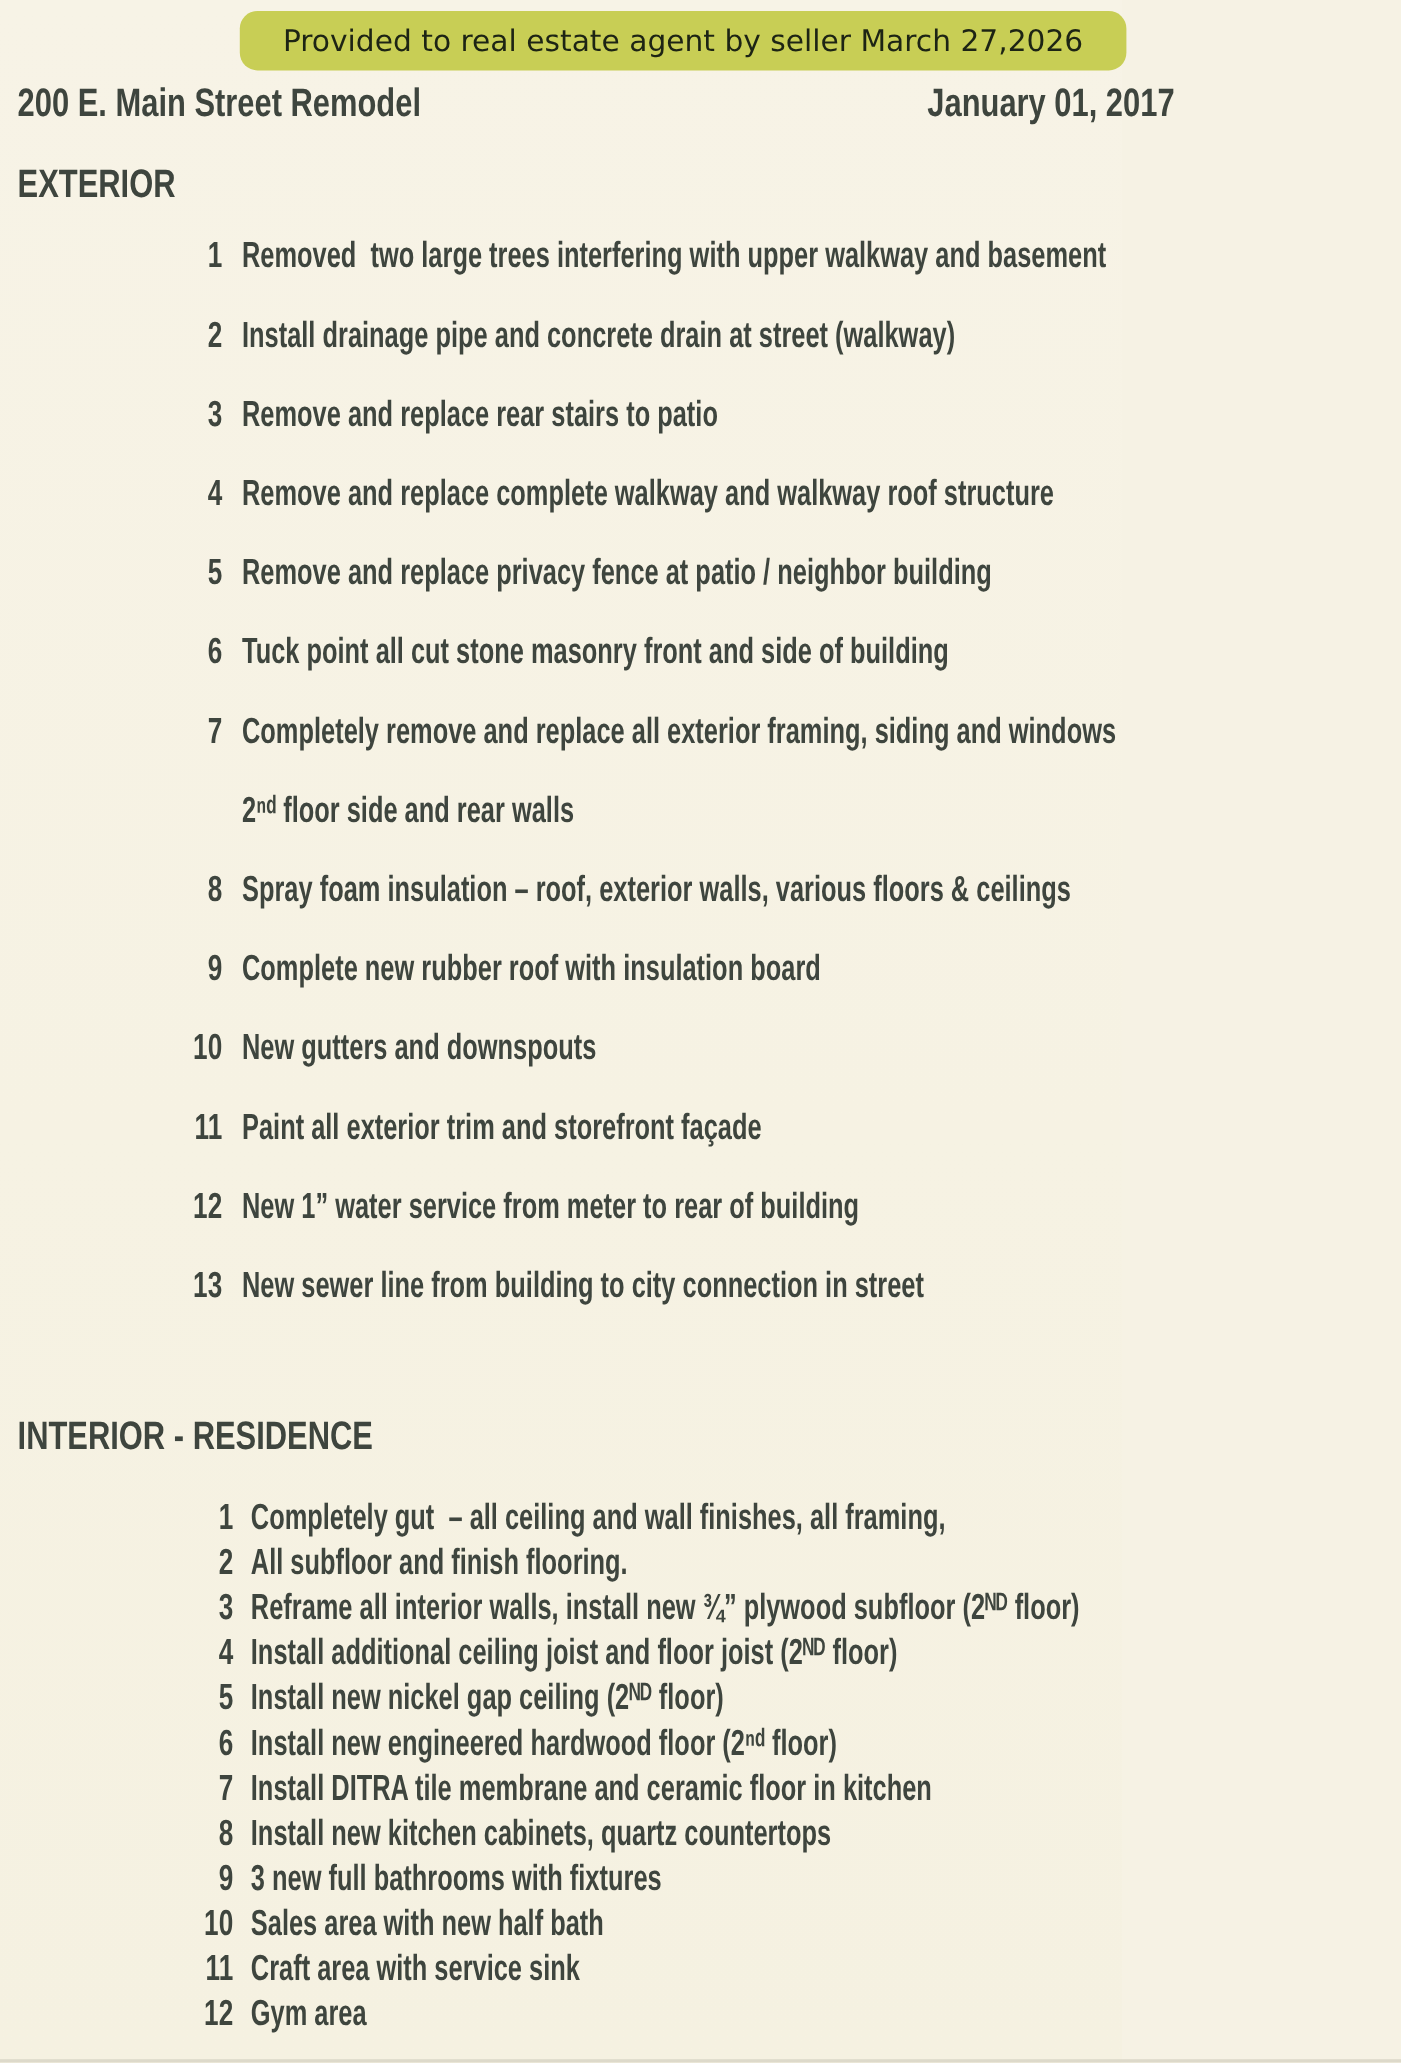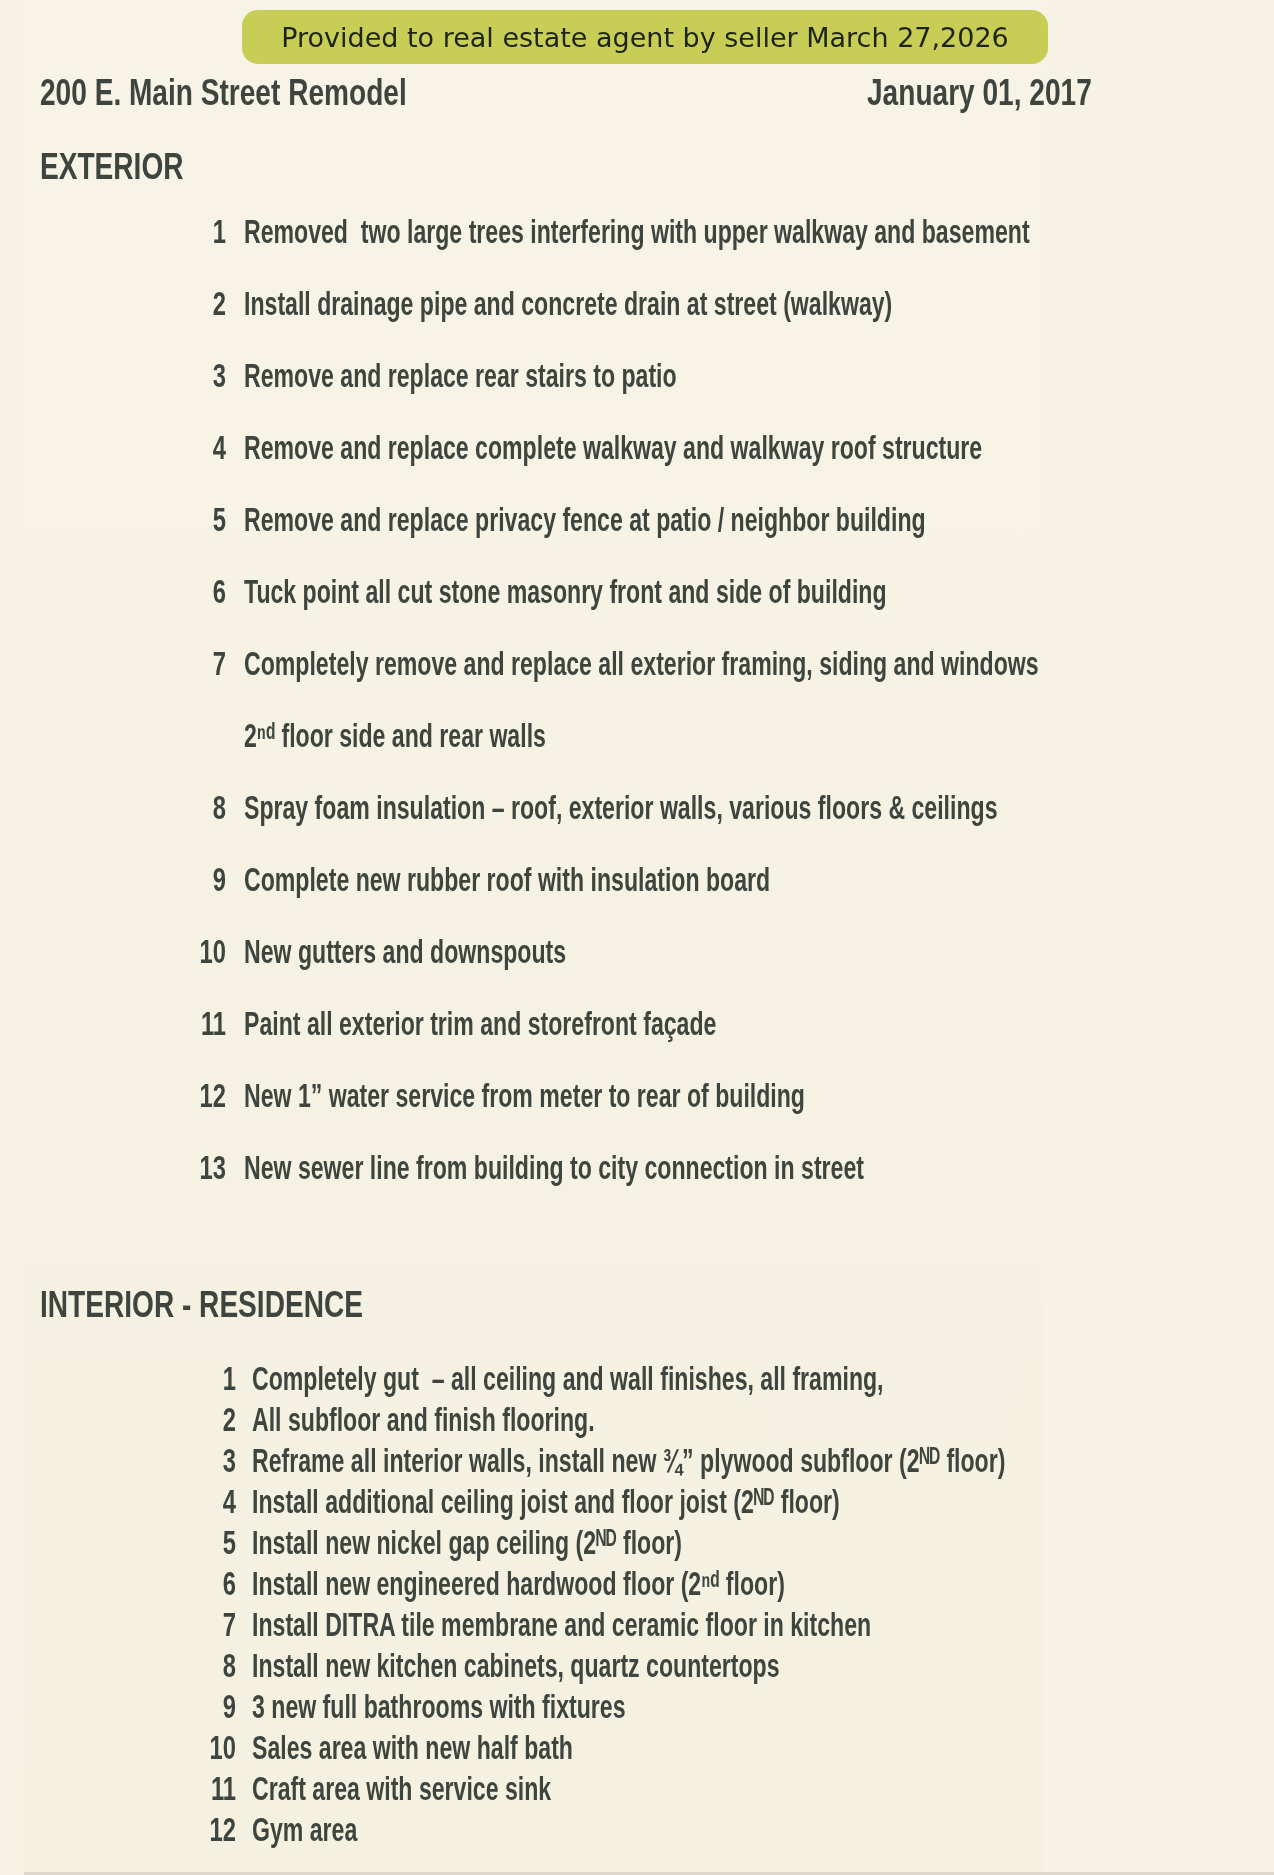--- a/index.html
+++ b/index.html
@@ -1,19 +1,19 @@
 <!DOCTYPE html>
 <html><head>
 <meta charset="utf-8">
 <style>
   html,body{margin:0;padding:0;}
   body{width:1274px;height:1875px;overflow:hidden;background:#f6f2e4;}
   .page{position:absolute;left:0;top:0;width:1020px;height:1875px;
         background:linear-gradient(180deg,#f7f3e6 0%,#f6f2e3 55%,#f5f1e1 100%);
-        font-family:"Liberation Sans","DejaVu Sans",sans-serif;color:#3e453e;margin-left:24px;}
+        font-family:"Liberation Sans","DejaVu Sans",sans-serif;color:#3e453e;}
   
   .banner{position:absolute;left:218px;top:10px;width:806px;height:54px;
           background:#c8ce55;border-radius:16px;display:flex;align-items:center;justify-content:center;}
   .banner-text{font-family:"DejaVu Sans",sans-serif;font-size:27px;font-weight:400;color:#1d2414;white-space:pre;}
   
   .cond{display:inline-block;font-weight:700;transform:scaleX(.70);transform-origin:0 0;white-space:pre;}
   .title{position:absolute;left:16px;top:72px;font-size:36px;transform:scaleX(.78);}
   .date{position:absolute;left:843px;top:72px;font-size:36px;transform:scaleX(.78);}
   .heading{position:absolute;left:16px;font-size:36px;transform:scaleX(.78);}
   #sec-h-0{top:146px;}

